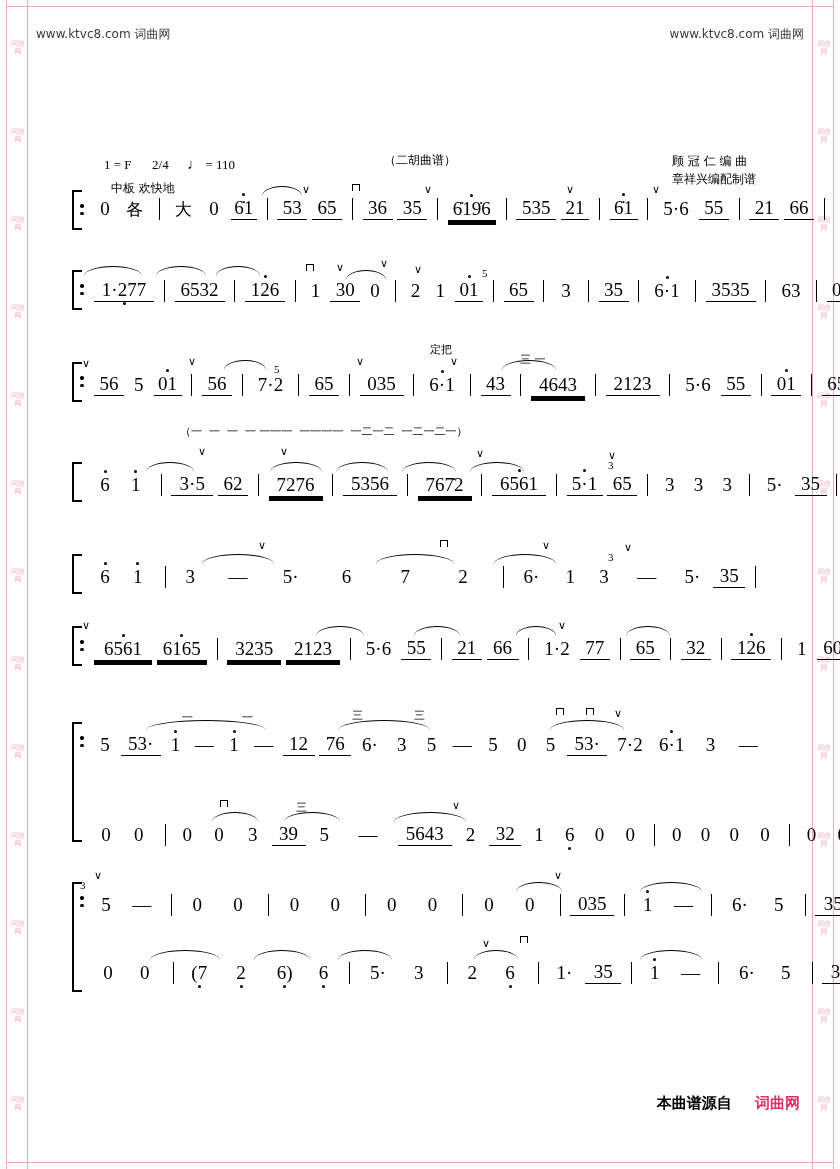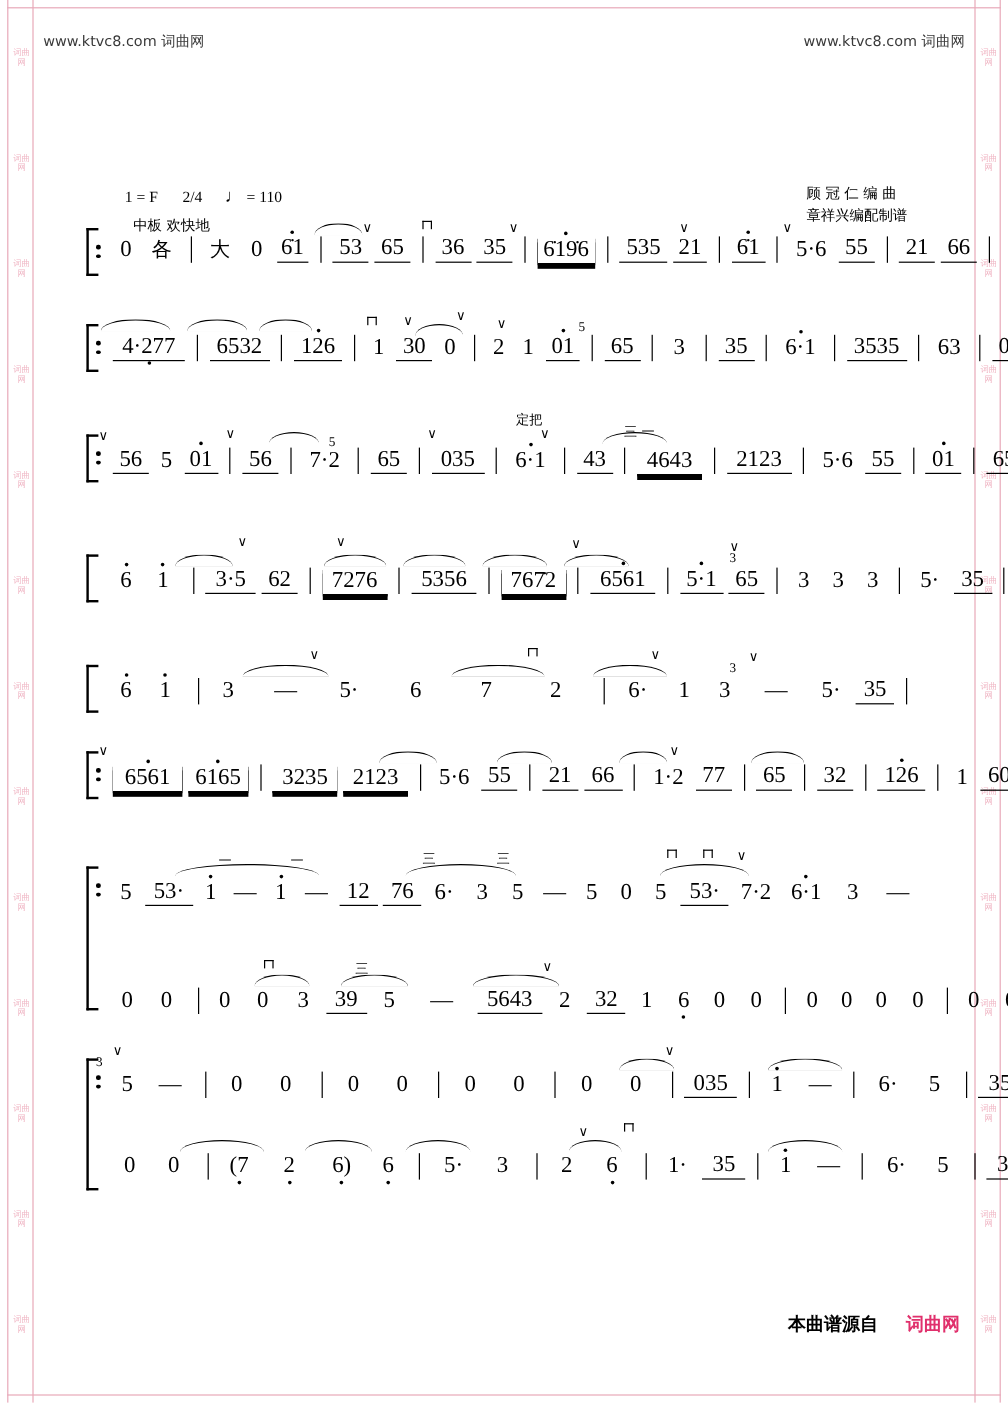--- a/index.html
+++ b/index.html
@@ -316,20 +316,21 @@
       <div class="wm" style="top: 744px;">词曲网</div>
       <div class="wm" style="top: 832px;">词曲网</div>
       <div class="wm" style="top: 920px;">词曲网</div>
       <div class="wm" style="top: 1008px;">词曲网</div>
       <div class="wm" style="top: 1096px;">词曲网</div>
     </div>
 
   <div class="sitemark l">www.ktvc8.com 词曲网</div>
   <div class="sitemark r">www.ktvc8.com 词曲网</div>
 
+  <div class="subtitle">（二胡曲谱）</div>
 
   <div class="meta-key">
     <span>1 = F</span>
     <span style="display:inline-block;width:14px"></span>
     <span>2/4</span>
     <span style="display:inline-block;width:12px"></span>
     <span class="note-glyph">♩</span>
     <span>= 110</span>
   </div>
   <div class="meta-tempo-mark">中板 欢快地</div>
@@ -383,21 +384,21 @@
       <div class="slur" style="left:178px;top:-2px;width:40px"></div>
     </div>
 
     <div class="staff" style="top:268px;">
       <div class="lbracket"></div>
       <div class="repeat-dots">
           <i></i>
           <i></i>
         </div>
       <div class="row" style="top:10px;left:10px;">
-        <span class="n u1 dotd" style="width:58px">4·277</span>
+        <span class="n u1 dotd" style="width:58px">1·277</span>
         <span class="bar"></span>
         <span class="n u1" style="width:48px">6532</span>
         <span class="bar"></span>
         <span class="n u1 dotu" style="width:38px">126</span>
         <span class="bar"></span>
         <span class="n" style="width:18px">1</span>
         <span class="n u1" style="width:28px">30</span>
         <span class="n" style="width:18px">0</span>
         <span class="bar"></span>
         <span class="n" style="width:18px">2</span>
@@ -497,20 +498,21 @@
         <span class="n u1" style="width:28px">65</span>
         <span class="bar"></span>
         <span class="n" style="width:22px">3</span>
         <span class="n" style="width:22px">3</span>
         <span class="n" style="width:22px">3</span>
         <span class="bar"></span>
         <span class="n" style="width:28px">5·</span>
         <span class="n u1" style="width:30px">35</span>
         <span class="bar"></span>
       </div>
+      <div class="anno" style="left:96px;top:-36px">（一 &nbsp;一&nbsp; 一&nbsp; 一 一一一&nbsp; 一一一一&nbsp; 一二一二&nbsp; 一二一二一）</div>
       <div class="bow-v" style="left:114px;top:-14px">∨</div>
       <div class="bow-v" style="left:196px;top:-14px">∨</div>
       <div class="bow-v" style="left:392px;top:-12px">∨</div>
       <div class="grace" style="left:524px;top:0px">3</div>
       <div class="bow-v" style="left:524px;top:-10px">∨</div>
       <div class="slur" style="left:62px;top:2px;width:48px"></div>
       <div class="slur" style="left:186px;top:2px;width:52px"></div>
       <div class="slur" style="left:252px;top:2px;width:52px"></div>
       <div class="slur" style="left:318px;top:2px;width:54px"></div>
       <div class="slur" style="left:386px;top:2px;width:54px"></div>

